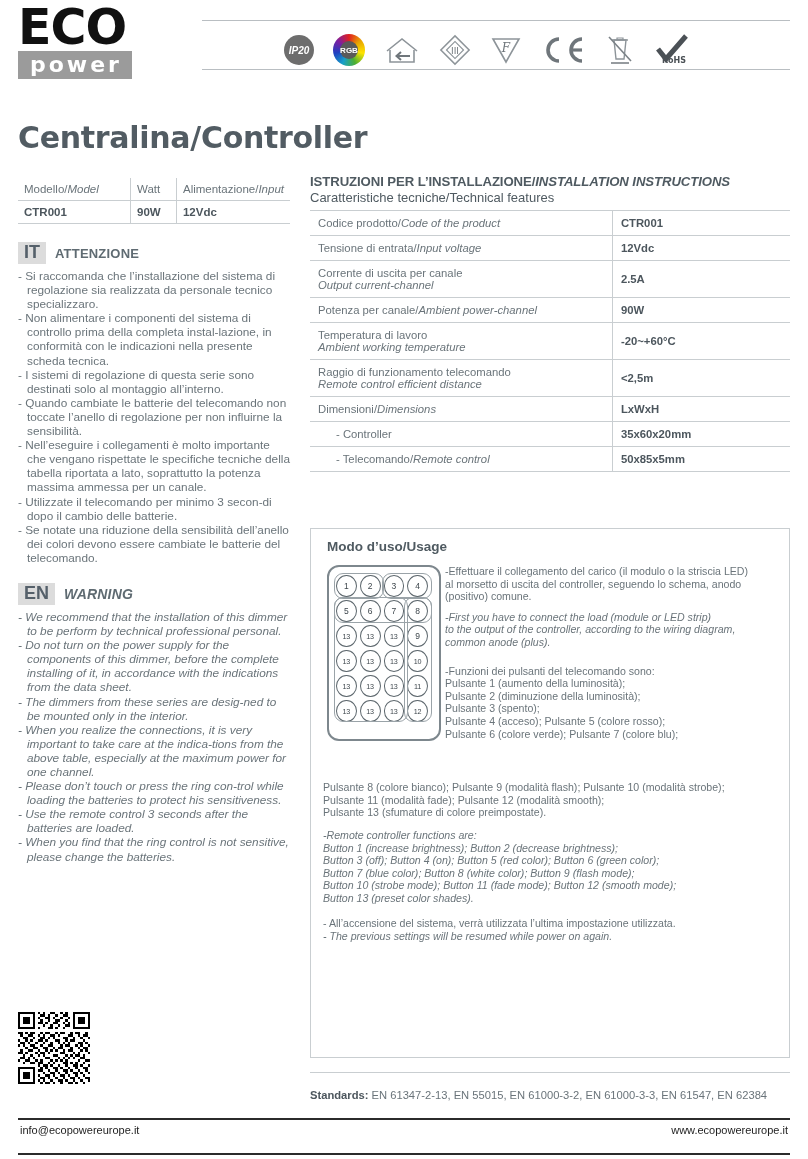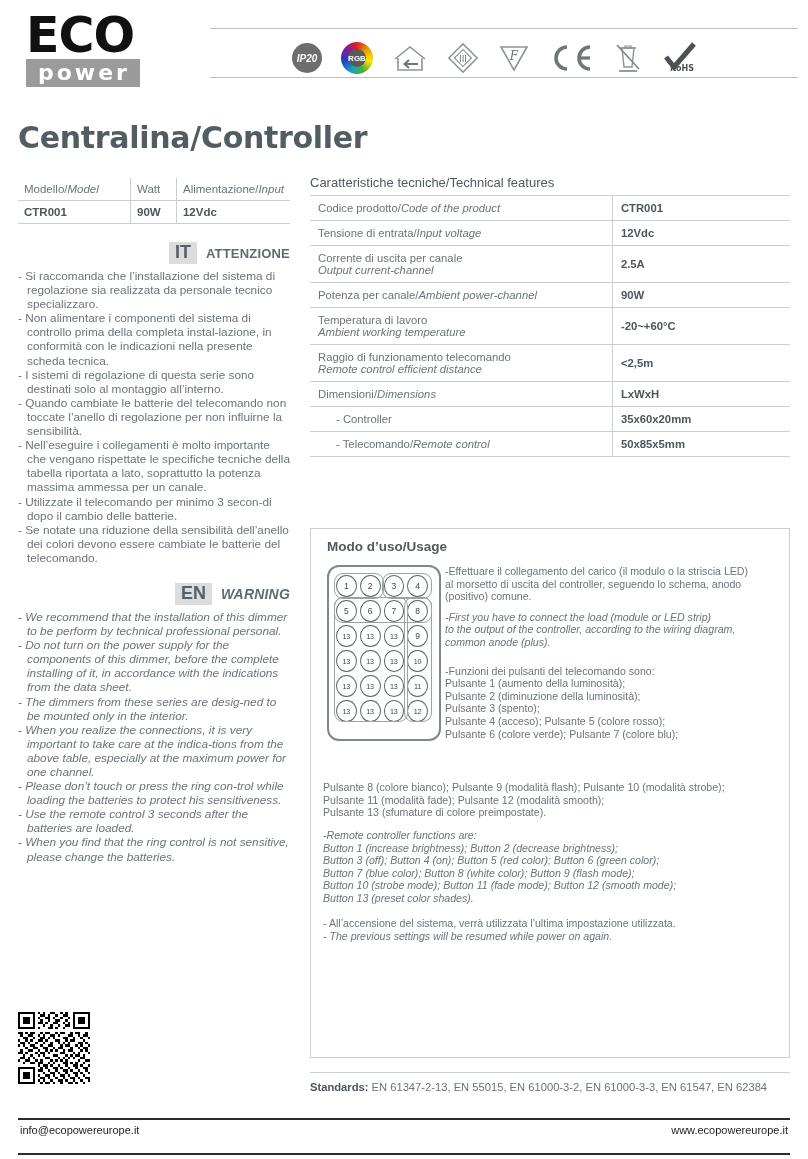--- a/index.html
+++ b/index.html
@@ -3,21 +3,21 @@
 <meta charset="utf-8">
 <style>
   html,body{margin:0;padding:0;background:#fff;}
   body{
     width:808px;height:1159px;position:relative;overflow:hidden;
     font-family:"Liberation Sans",sans-serif;color:#5f6b72;
   }
   .page{position:absolute;inset:0;}
 
   
-  .header{position:absolute;left:18px;top:14px;width:772px;height:90px;margin-left:8px;}
+  .header{position:absolute;left:18px;top:6px;width:772px;height:90px;}
   .logo{position:absolute;left:0;top:0;width:168px;}
   .logo-eco{font-size:49px;font-weight:bold;letter-spacing:-1px;color:#111;
             line-height:43px;font-family:"DejaVu Sans",sans-serif;}
   .logo-power{margin-top:2px;background:#9b9b9b;color:#fff;font-size:22px;
               font-weight:bold;letter-spacing:3px;padding:1px 10px 2px 12px;
               display:inline-block;font-family:"DejaVu Sans",sans-serif;}
   .hdr-rule{position:absolute;left:184px;width:588px;height:0;
             border-top:1px solid #b9bec2;}
   .hdr-rule.r1{top:14px;}
   .hdr-rule.r2{top:63px;}
@@ -42,21 +42,21 @@
   .col-left{position:absolute;left:18px;top:178px;width:272px;}
   .model-table{width:100%;border-collapse:collapse;font-size:11.5px;}
   .model-table td{padding:5px 6px;border-bottom:1px solid #c9ced1;
                   border-right:1px solid #c9ced1;color:#6a747a;}
   .model-table tr td:last-child{border-right:none;}
   .model-table tr.hdr td{border-top:none;}
   .model-table tr.val td{font-weight:bold;color:#4c565d;border-bottom:1px solid #c9ced1;}
   .mt-c1{width:47%;} .mt-c2{width:19%;} .mt-c3{width:34%;}
 
   .lang-block{margin-top:18px;}
-  .lang-head{display:flex;align-items:center;gap:9px;margin-bottom:5px;justify-content:flex-end;}
+  .lang-head{display:flex;align-items:center;gap:9px;margin-bottom:5px;}
   .lang-badge{background:#dcdcdc;color:#55606a;font-size:18px;font-weight:bold;
               padding:1px 6px 2px 6px;line-height:19px;}
   .lang-word{font-size:13px;font-weight:bold;color:#5f6b72;letter-spacing:0.2px;}
   .lang-word.en{font-style:italic;font-size:14px;}
   .bullets{font-size:11.8px;line-height:14.1px;color:#6a747a;}
   .bullets p{margin:0 0 0 0;padding:0 0 0 9px;text-indent:-9px;}
   .bullets.it p{margin-bottom:0px;}
   .bullets.en{font-style:italic;}
 
   .qr{position:absolute;left:18px;top:1012px;width:72px;height:72px;}
@@ -106,21 +106,21 @@
   .usage-wide{position:absolute;left:12px;width:456px;font-size:10.6px;
               line-height:12.6px;color:#6a747a;}
   .usage-wide p{margin:0;}
   .uw1{top:252px;}
   .uw2{top:300px;font-style:italic;}
   .uw3{top:388px;}
   .uw3 .it{font-style:italic;}
 
   
   .standards{position:absolute;left:310px;top:1072px;width:480px;
-             font-size:11.2px;color:#6a747a;border-top:1px solid #c9ced1;padding-top:8px;}
+             font-size:11.2px;color:#6a747a;border-top:1px solid #c9ced1;padding-top:16px;}
   .standards b{color:#4c565d;}
   .footer{position:absolute;left:18px;top:1118px;width:772px;}
   .f-rule{border-top:2px solid #2b2b2b;}
   .f-row{display:flex;justify-content:space-between;font-size:11px;
          color:#1d1d1d;padding:4px 2px 17px 2px;}
   .f-rule2{border-top:2px solid #2b2b2b;}
 </style>
 </head>
 <body>
 
@@ -466,20 +466,23 @@
           <rect x="14" y="28" width="1" height="1"></rect>
           <rect x="17" y="28" width="1" height="1"></rect>
           <rect x="20" y="28" width="2" height="1"></rect>
           <rect x="23" y="28" width="1" height="1"></rect>
           <rect x="26" y="28" width="1" height="1"></rect>
       </g>
     </svg>
   </div>
 
   <div class="col-right">
+    <div class="r-title">
+      <span>ISTRUZIONI PER L’INSTALLAZIONE/</span><i>INSTALLATION INSTRUCTIONS</i>
+    </div>
     <div class="r-sub">Caratteristiche tecniche/Technical features</div>
 
     <table class="spec">
       <tbody>
           <tr>
         <td class="k"><span>Codice prodotto/</span><span class="inline-i">Code of the product</span></td>
         <td class="v">CTR001</td>
       </tr>
       <tr>
         <td class="k"><span>Tensione di entrata/</span><span class="inline-i">Input voltage</span></td>

